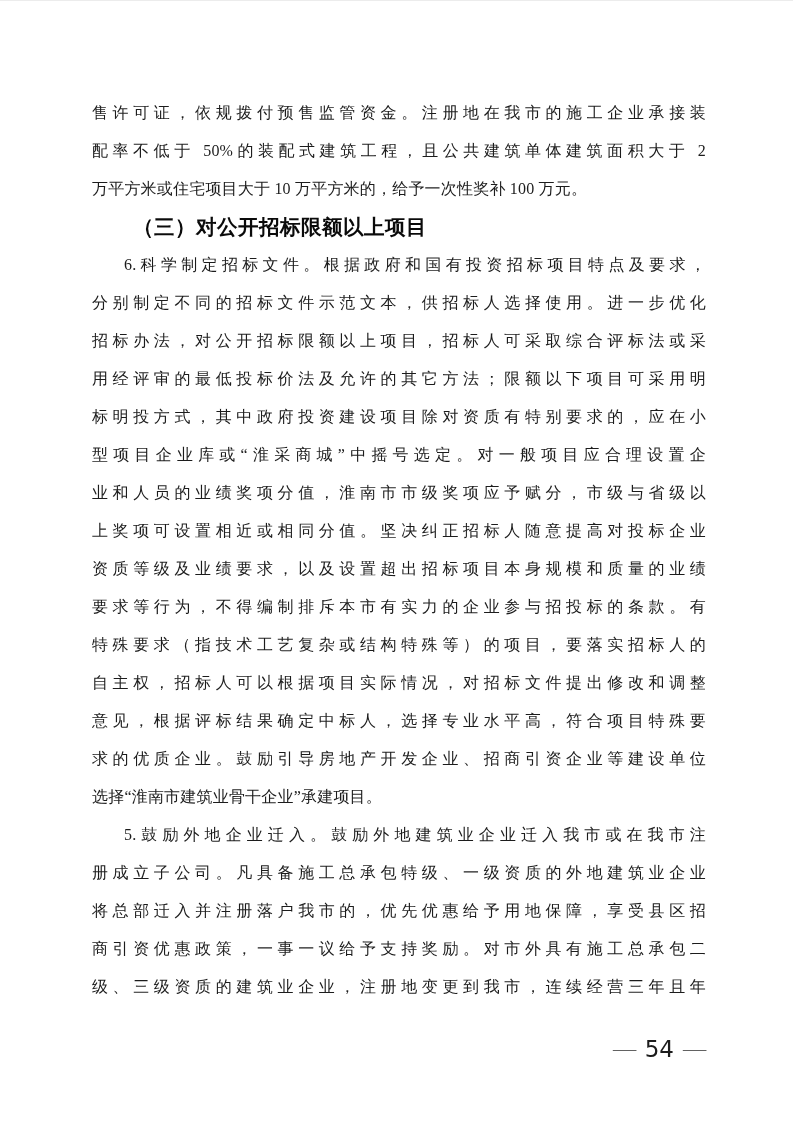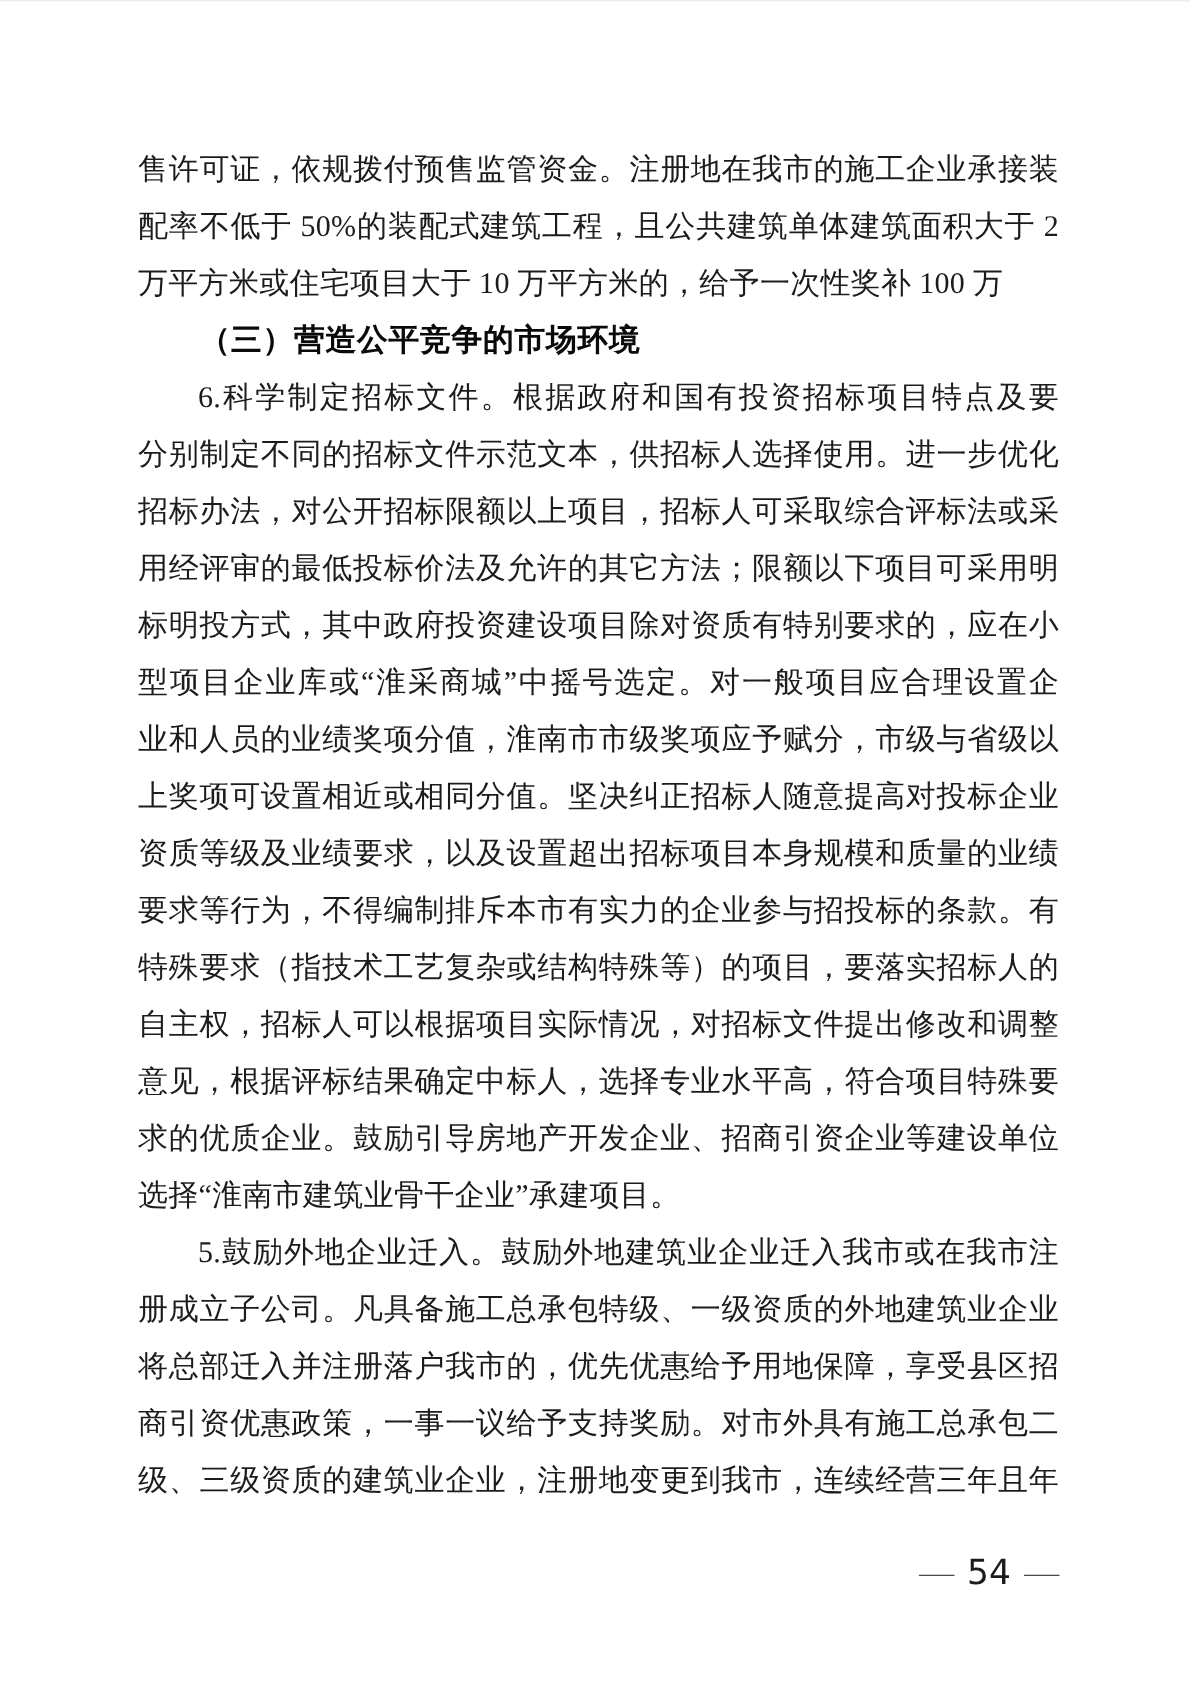--- a/index.html
+++ b/index.html
@@ -23,21 +23,21 @@
   }
   .doc-content {
     position: absolute;
     left: 92px;
     top: 93px;
     width: 614px;
   }
   .line {
     height: 38px;
     line-height: 38px;
-    font-size: 20px;
+    font-size: 16px;
     overflow: hidden;
     letter-spacing: 0.2px;
   }
   
   .line.fill {
     text-align: justify;
     text-align-last: justify;
   }
   .line.indent {
     text-indent: 2em;
@@ -69,21 +69,21 @@
 </style>
 </head>
 <body>
 
 <div class="page">
 
   <div class="doc-content" id="doc-content">
       <div class="line fill">售许可证，依规拨付预售监管资金。注册地在我市的施工企业承接装</div>
       <div class="line fill">配率不低于 50%的装配式建筑工程，且公共建筑单体建筑面积大于 2</div>
       <div class="line">万平方米或住宅项目大于 10 万平方米的，给予一次性奖补 100 万元。</div>
-      <div class="line heading indent">（三）营造公平竞争的市场环境</div>
+      <div class="line heading indent">（三）对公开招标限额以上项目</div>
       <div class="line indent fill">6.科学制定招标文件。根据政府和国有投资招标项目特点及要求，</div>
       <div class="line fill">分别制定不同的招标文件示范文本，供招标人选择使用。进一步优化</div>
       <div class="line fill">招标办法，对公开招标限额以上项目，招标人可采取综合评标法或采</div>
       <div class="line fill">用经评审的最低投标价法及允许的其它方法；限额以下项目可采用明</div>
       <div class="line fill">标明投方式，其中政府投资建设项目除对资质有特别要求的，应在小</div>
       <div class="line fill">型项目企业库或“淮采商城”中摇号选定。对一般项目应合理设置企</div>
       <div class="line fill">业和人员的业绩奖项分值，淮南市市级奖项应予赋分，市级与省级以</div>
       <div class="line fill">上奖项可设置相近或相同分值。坚决纠正招标人随意提高对投标企业</div>
       <div class="line fill">资质等级及业绩要求，以及设置超出招标项目本身规模和质量的业绩</div>
       <div class="line fill">要求等行为，不得编制排斥本市有实力的企业参与招投标的条款。有</div>

